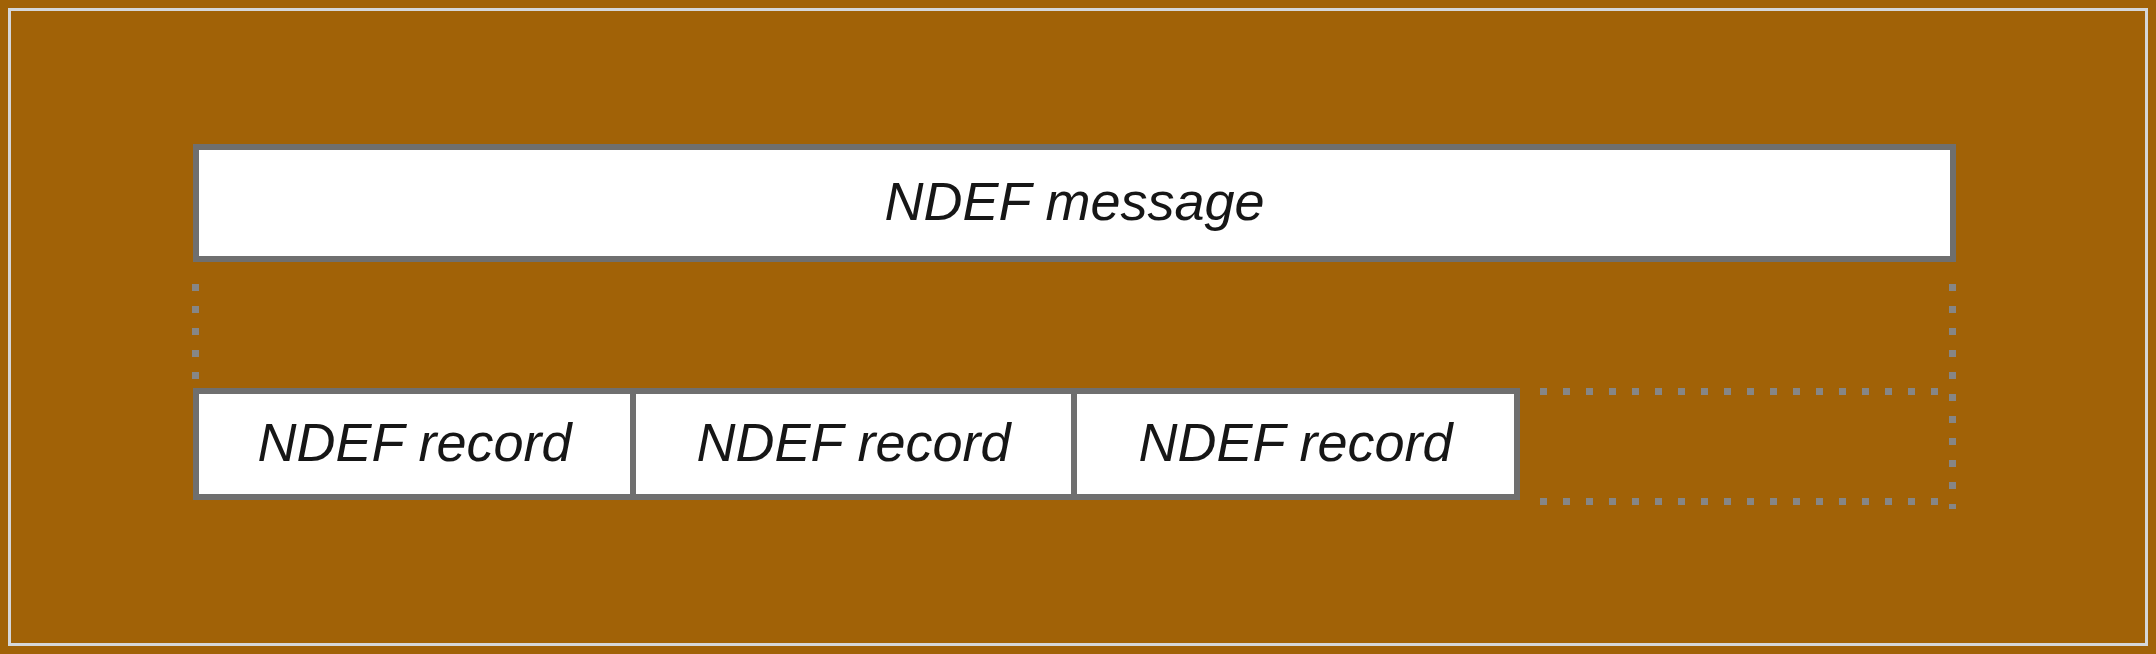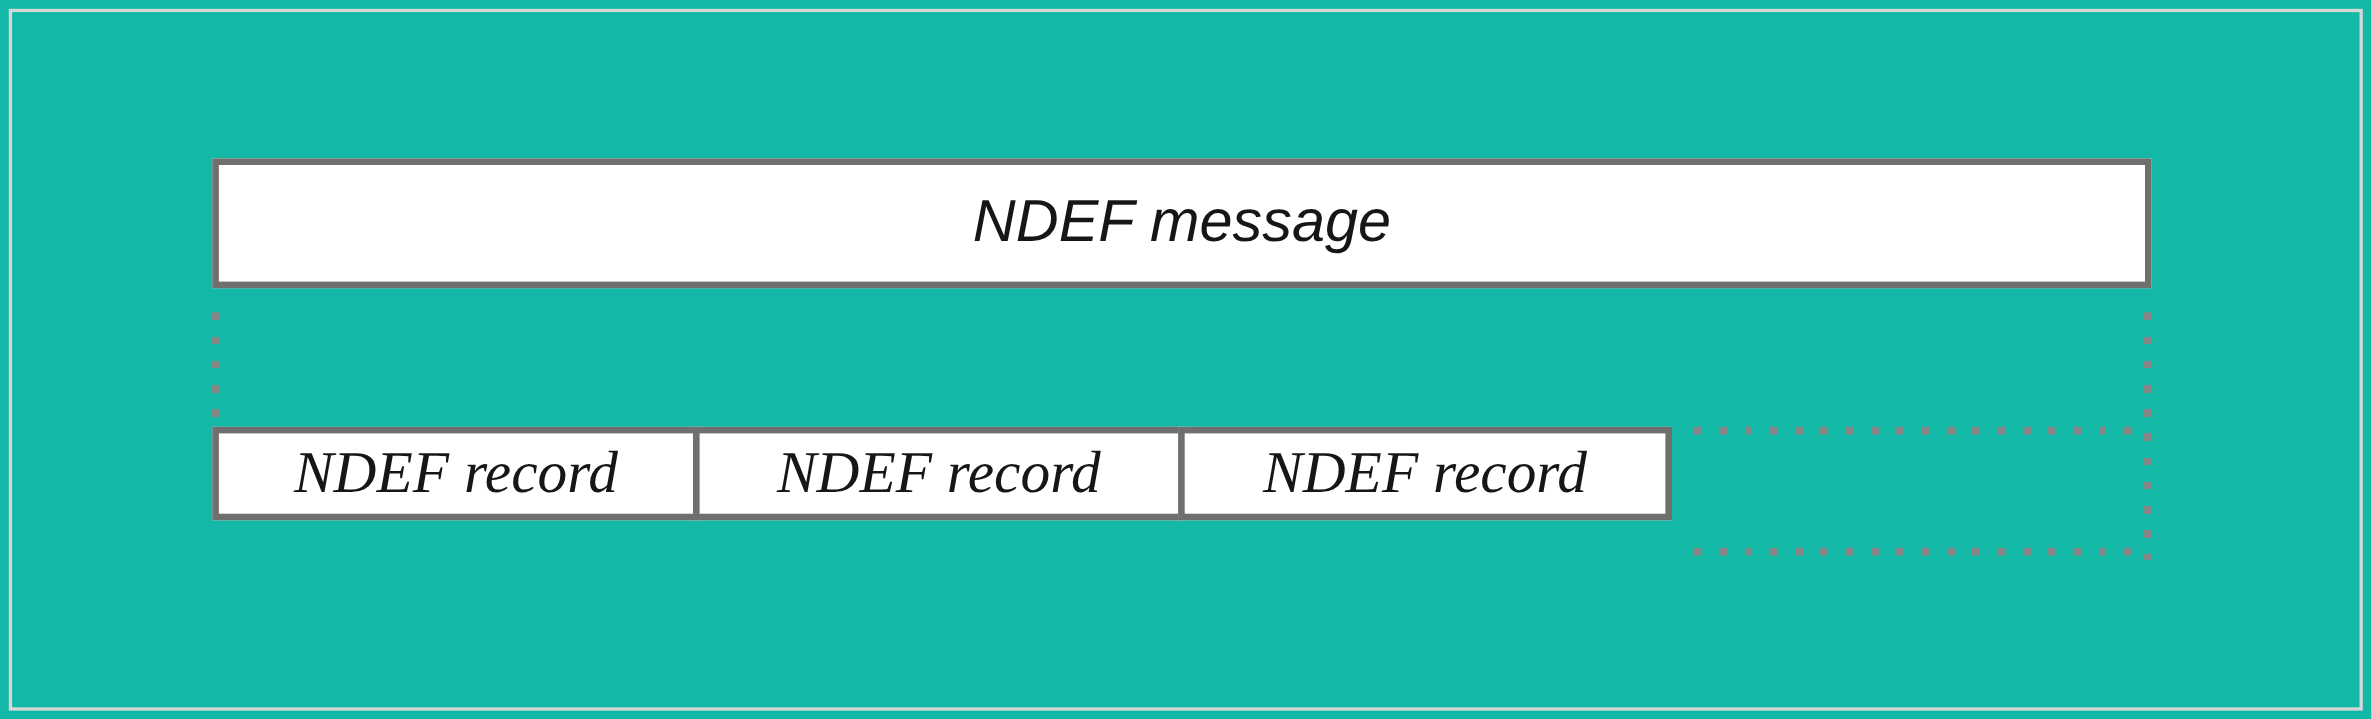--- a/index.html
+++ b/index.html
@@ -4,21 +4,21 @@
 <style>
   html, body {
     margin: 0;
     padding: 0;
     background: #ffffff;
   }
   #canvas {
     position: relative;
     width: 2156px;
     height: 654px;
-    background: #14b8a6;
+    background: #a16207;
     overflow: hidden;
     font-family: "Liberation Sans", sans-serif;
   }
   .outer-frame {
     position: absolute;
     left: 8px;
     top: 8px;
     right: 8px;
     bottom: 8px;
     border: 3px solid #d5d7d9;
@@ -42,22 +42,21 @@
     transform: translateY(-2px);
   }
   #message-box {
     left: 193px;
     top: 144px;
     width: 1763px;
     height: 118px;
   }
   .record-box {
     top: 388px;
-    height: 85px;
-    font-family: Liberation Serif, serif;
+    height: 112px;
   }
   #record-box-1 { left: 193px;  width: 443px; }
   #record-box-2 { left: 630px;  width: 447px; }
   #record-box-3 { left: 1071px; width: 449px; }
 
   .dotted-v {
     position: absolute;
     width: 7px;
     background-image: repeating-linear-gradient(
       to bottom,

